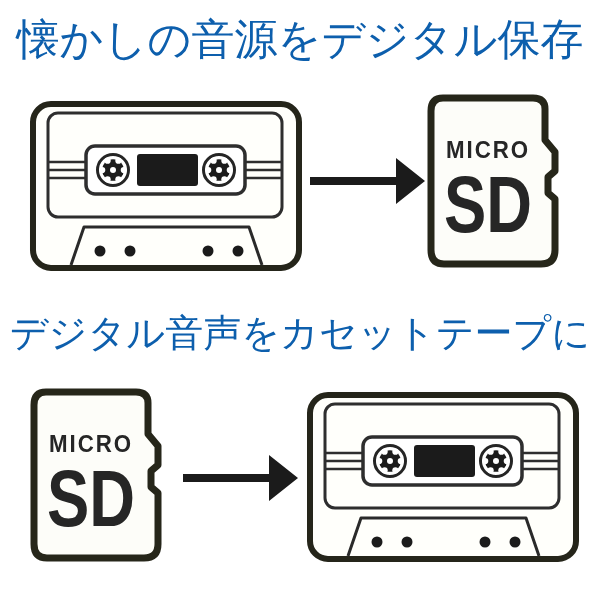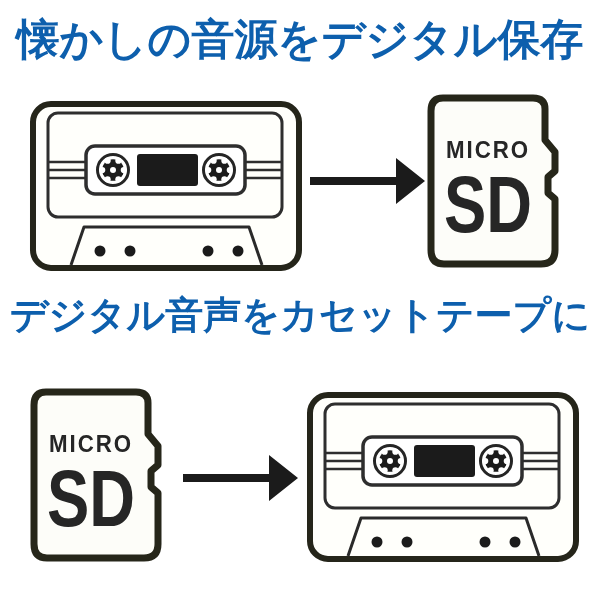--- a/index.html
+++ b/index.html
@@ -2,25 +2,25 @@
 <html><head>
 <meta charset="utf-8">
 <style>
   html,body{margin:0;padding:0;}
   .canvas{
     position:relative;width:600px;height:600px;background:#ffffff;
     font-family:"Liberation Sans","DejaVu Sans",sans-serif;overflow:hidden;
   }
   .heading{
     position:absolute;left:0;width:600px;text-align:center;
-    font-weight:bold;color:#0d5fad;white-space:nowrap;line-height:1.05;
+    font-weight:normal;color:#0d5fad;white-space:nowrap;line-height:1.05;
     letter-spacing:0px;
   }
   .heading.top{top:17px;font-size:43px;}
-  .heading.bottom{top:296px;font-size:38px;}
+  .heading.bottom{top:314px;font-size:38px;}
   .art{position:absolute;}
   
   .outer-stroke{fill:#fffffb;stroke:#25251a;stroke-width:6;stroke-linejoin:round;}
   .mid-stroke{fill:none;stroke:#2e2e2e;stroke-width:3;}
   .strip{fill:#ffffff;stroke:#2e2e2e;stroke-width:3.5;}
   .ink{fill:#1b1b1b;}
   .white{fill:#ffffff;}
   .ring{fill:#ffffff;stroke:#252525;stroke-width:3;}
   .hline{stroke:#2e2e2e;stroke-width:2.6;}
   .trap{fill:none;stroke:#2a2a2a;stroke-width:3;stroke-linejoin:round;}

